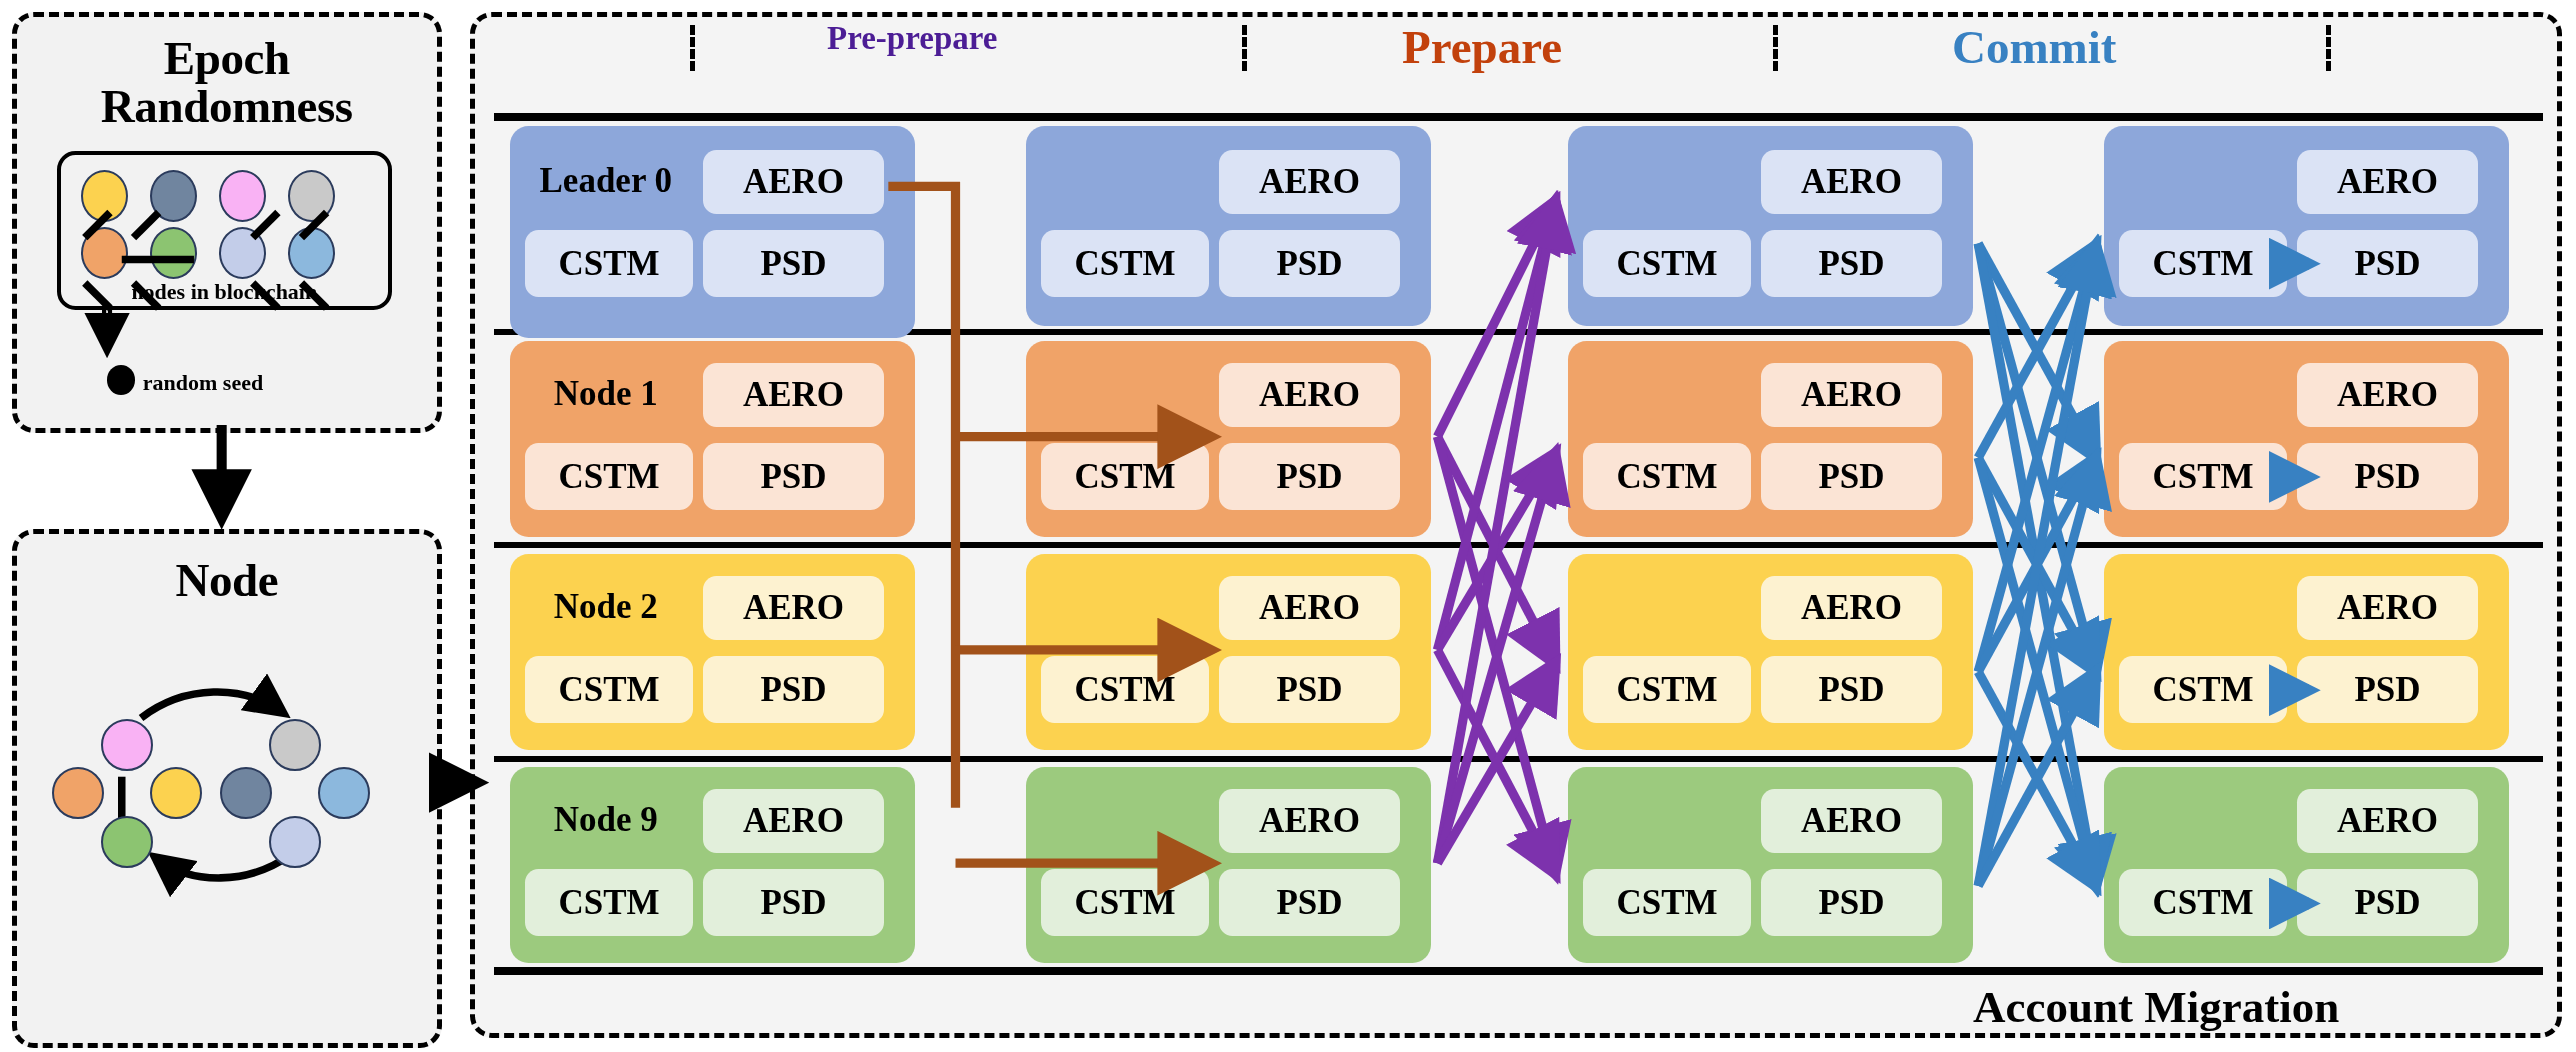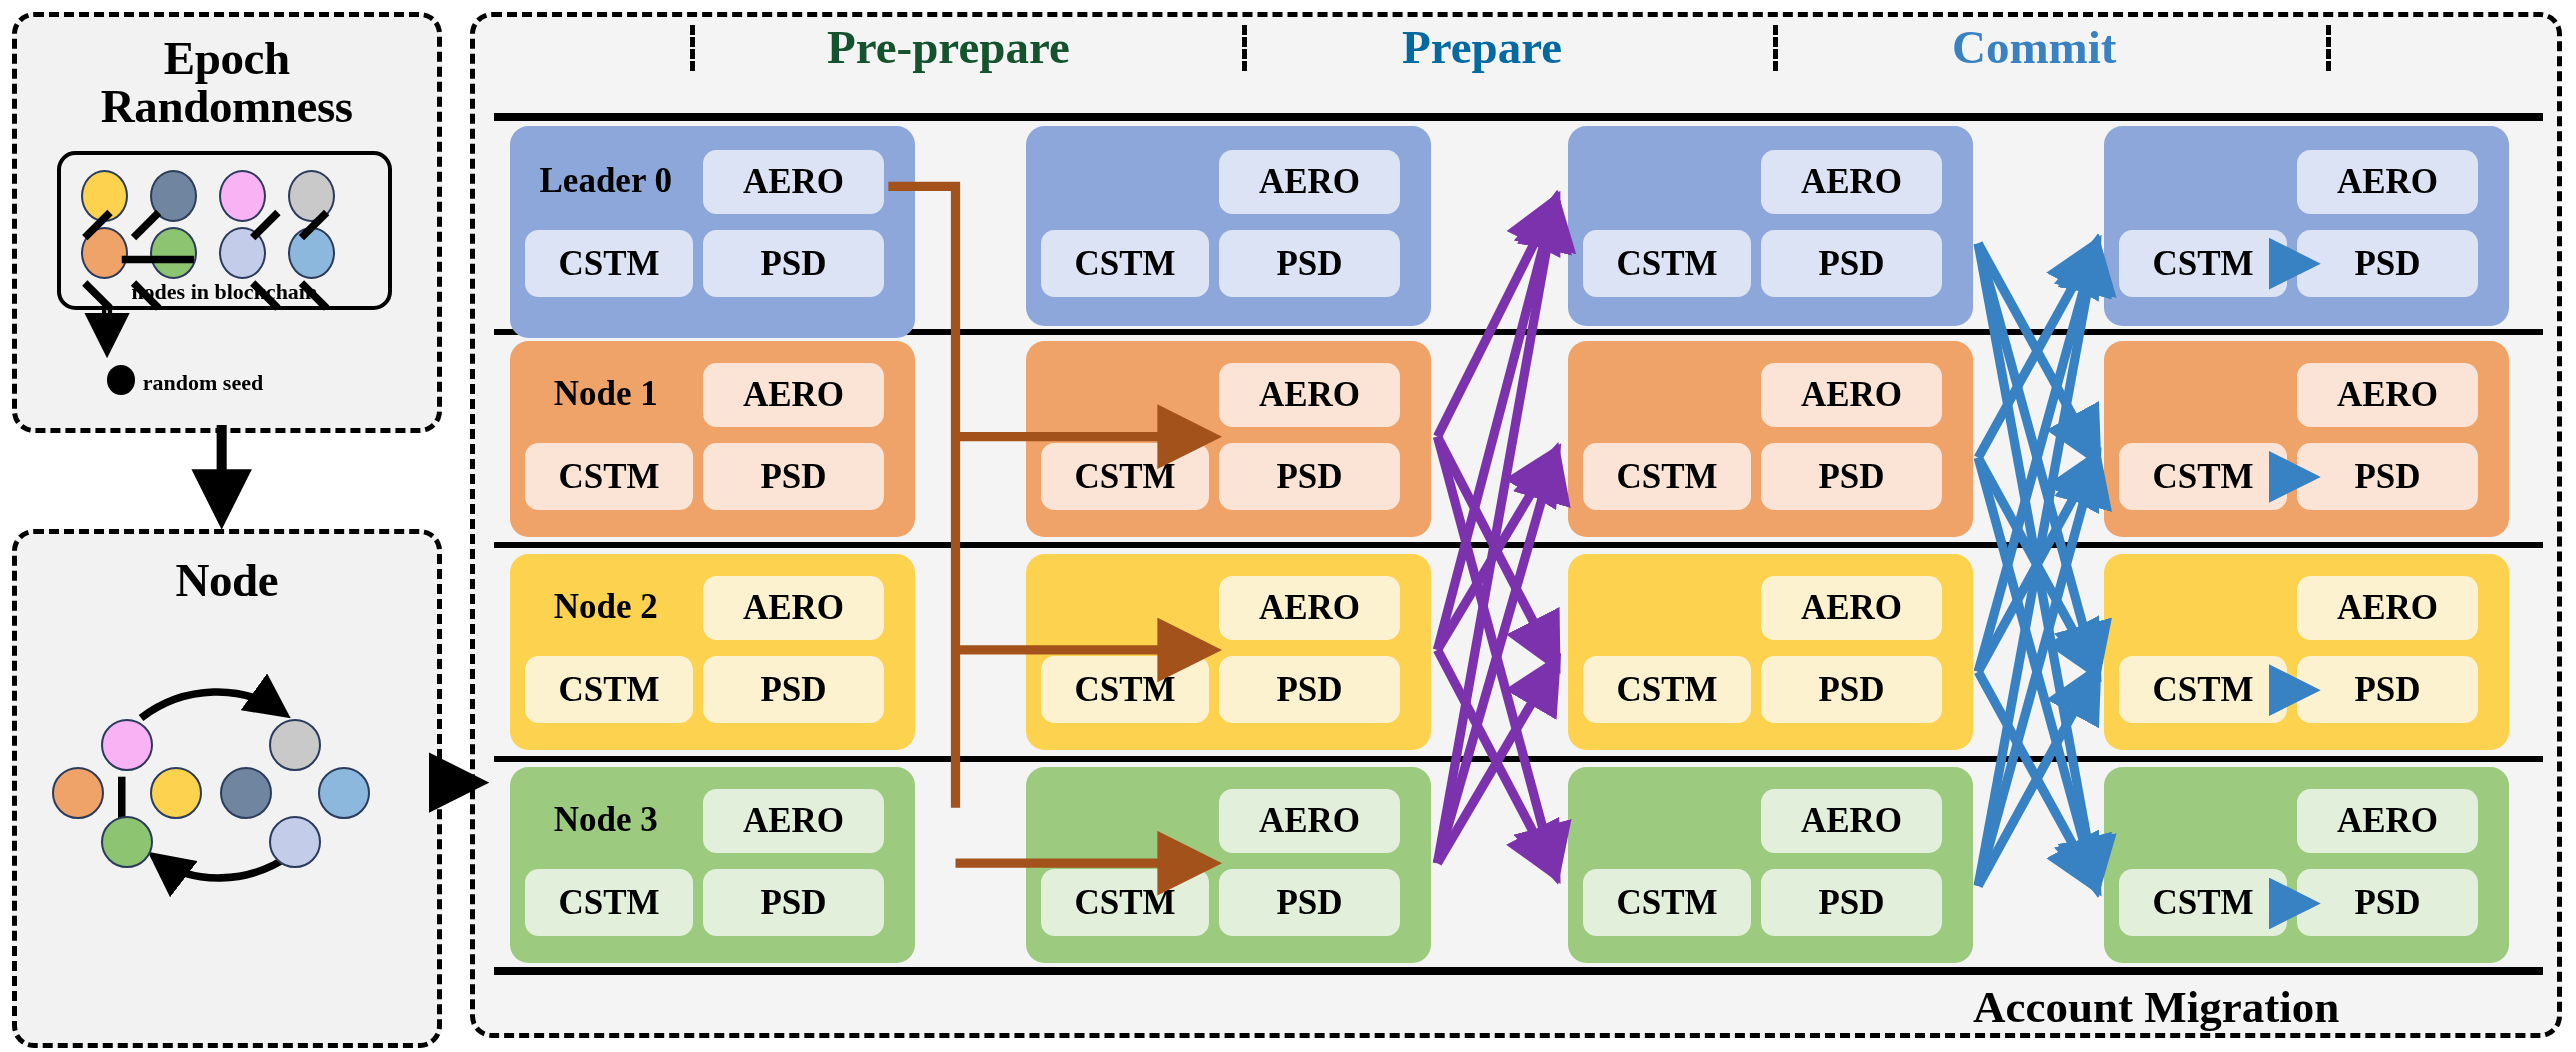--- a/index.html
+++ b/index.html
@@ -78,22 +78,22 @@
 
     <div class="node-dot" style="left:252px;top:185px;width:52px;height:52px;background:#c9c9c9;z-index:3;"></div>
     <div class="node-dot" style="left:203px;top:233px;width:52px;height:52px;background:#70859f;z-index:3;"></div>
     <div class="node-dot" style="left:301px;top:233px;width:52px;height:52px;background:#8cb8dd;z-index:3;"></div>
     <div class="node-dot" style="left:252px;top:282px;width:52px;height:52px;background:#c3cde9;z-index:3;"></div>
 
   </div>
 
   <div id="right-panel"></div>
 
-  <div class="phase-label" style="left:827px;top:20px;font-size:47px;color:#14532d;">Pre-prepare</div>
-  <div class="phase-label" style="left:1402px;top:20px;font-size:47px;color:#0369a1;text-align:center;">Prepare</div>
+  <div class="phase-label" style="left:827px;top:20px;font-size:33px;color:#4c1d95;">Pre-prepare</div>
+  <div class="phase-label" style="left:1402px;top:20px;font-size:47px;color:#c2410c;text-align:center;">Prepare</div>
   <div class="phase-label" style="left:1952px;top:20px;font-size:47px;color:#3881c2;">Commit</div>
 
   <div class="vdash" style="left:690px;top:25px;height:46px;"></div>
   <div class="vdash" style="left:1242px;top:25px;height:46px;"></div>
   <div class="vdash" style="left:1773px;top:25px;height:46px;"></div>
   <div class="vdash" style="left:2326px;top:25px;height:46px;"></div>
 
   <div class="hrule" style="left:494px;top:113px;width:2049px;height:7.6px;"></div>
   <div class="hrule" style="left:494px;top:329px;width:2049px;height:5.9px;"></div>
   <div class="hrule" style="left:494px;top:542px;width:2049px;height:5.9px;"></div>
@@ -160,21 +160,21 @@
     <div class="slot" style="left:15px;top:102px;width:168px;height:67px;background:#fdf2d0;font-size:35px;">CSTM</div>
     <div class="slot" style="left:193px;top:102px;width:181px;height:67px;background:#fdf2d0;font-size:35px;">PSD</div>
   </div>
   <div class="nodecard" style="left:2104px;top:554px;width:405px;height:196px;background:#fcd24f;">
     <div class="slot" style="left:193px;top:22px;width:181px;height:64px;background:#fdf2d0;font-size:35px;">AERO</div>
     <div class="slot" style="left:15px;top:102px;width:168px;height:67px;background:#fdf2d0;font-size:35px;">CSTM</div>
     <div class="slot" style="left:193px;top:102px;width:181px;height:67px;background:#fdf2d0;font-size:35px;">PSD</div>
   </div>
 
   <div class="nodecard" style="left:510px;top:767px;width:405px;height:196px;background:#9cca7e;">
-    <div class="rolelabel" style="left:11.8px;top:27px;width:168px;height:52px;font-size:35px;">Node 3</div>
+    <div class="rolelabel" style="left:11.8px;top:27px;width:168px;height:52px;font-size:35px;">Node 9</div>
     <div class="slot" style="left:193px;top:22px;width:181px;height:64px;background:#e2efdb;font-size:35px;">AERO</div>
     <div class="slot" style="left:15px;top:102px;width:168px;height:67px;background:#e2efdb;font-size:35px;">CSTM</div>
     <div class="slot" style="left:193px;top:102px;width:181px;height:67px;background:#e2efdb;font-size:35px;">PSD</div>
   </div>
   <div class="nodecard" style="left:1026px;top:767px;width:405px;height:196px;background:#9cca7e;">
     <div class="slot" style="left:193px;top:22px;width:181px;height:64px;background:#e2efdb;font-size:35px;">AERO</div>
     <div class="slot" style="left:15px;top:102px;width:168px;height:67px;background:#e2efdb;font-size:35px;">CSTM</div>
     <div class="slot" style="left:193px;top:102px;width:181px;height:67px;background:#e2efdb;font-size:35px;">PSD</div>
   </div>
   <div class="nodecard" style="left:1568px;top:767px;width:405px;height:196px;background:#9cca7e;">

